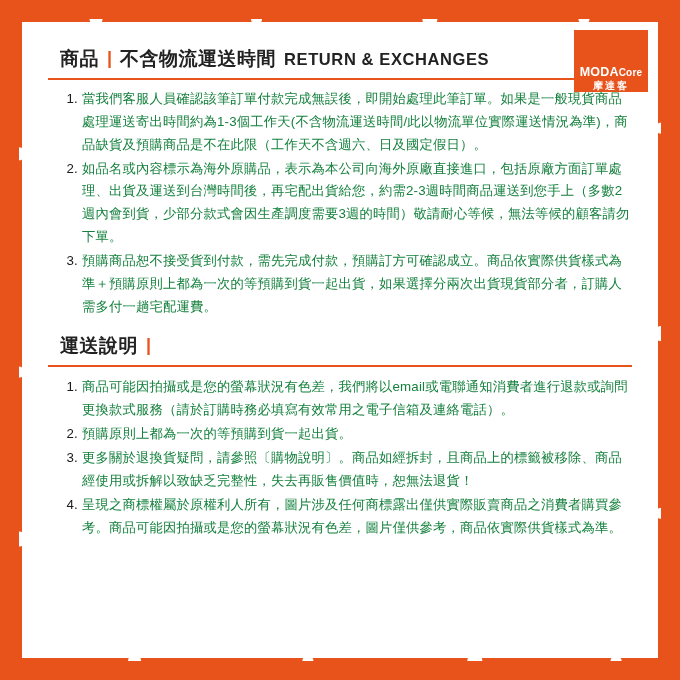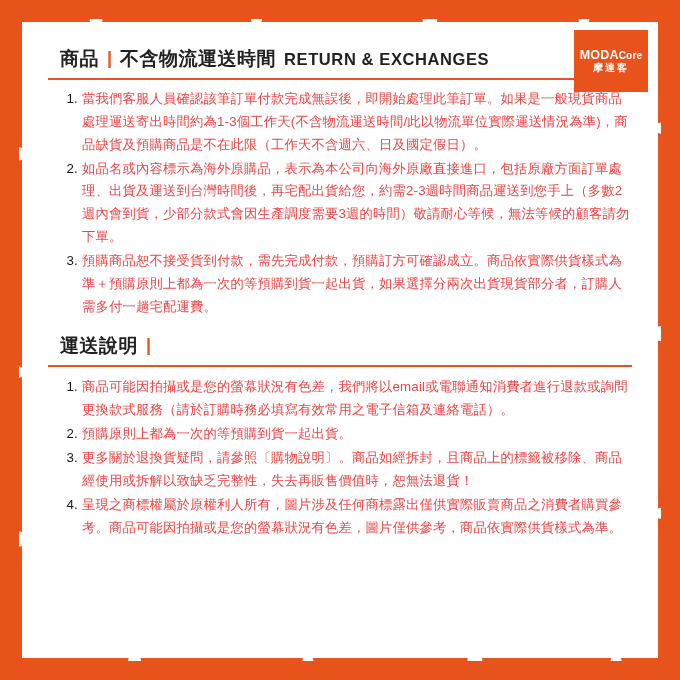--- a/index.html
+++ b/index.html
@@ -80,21 +80,21 @@
     position: absolute;
     right: 10px;
     top: 8px;
     width: 74px;
     height: 62px;
     background: #e8531c;
     color: #ffffff;
     display: flex;
     flex-direction: column;
     align-items: center;
-    justify-content: center;
+    justify-content: flex-end;
     line-height: 1.18;
     z-index: 5;
   }
   .logo-l1 { font-size: 12.5px; font-weight: bold; letter-spacing: .2px; }
   .logo-l1 .small { font-size: 10px; }
   .logo-l2 { font-size: 10px; font-weight: bold; letter-spacing: 2px; }
 
   
   .section-head {
     position: relative;
@@ -138,21 +138,21 @@
     margin: 0 0 14px 0;
     padding-left: 34px;
     list-style: none;
     counter-reset: n;
   }
   ol.notes > li {
     counter-increment: n;
     position: relative;
     font-size: 13.3px;
     line-height: 1.72;
-    color: #ef4444;
+    color: #15803d;
     letter-spacing: .2px;
     margin-bottom: 1px;
     text-align: left;
   }
   ol.notes > li::before {
     content: counter(n) ".";
     position: absolute;
     left: -20px;
     top: 0;
     width: 16px;

